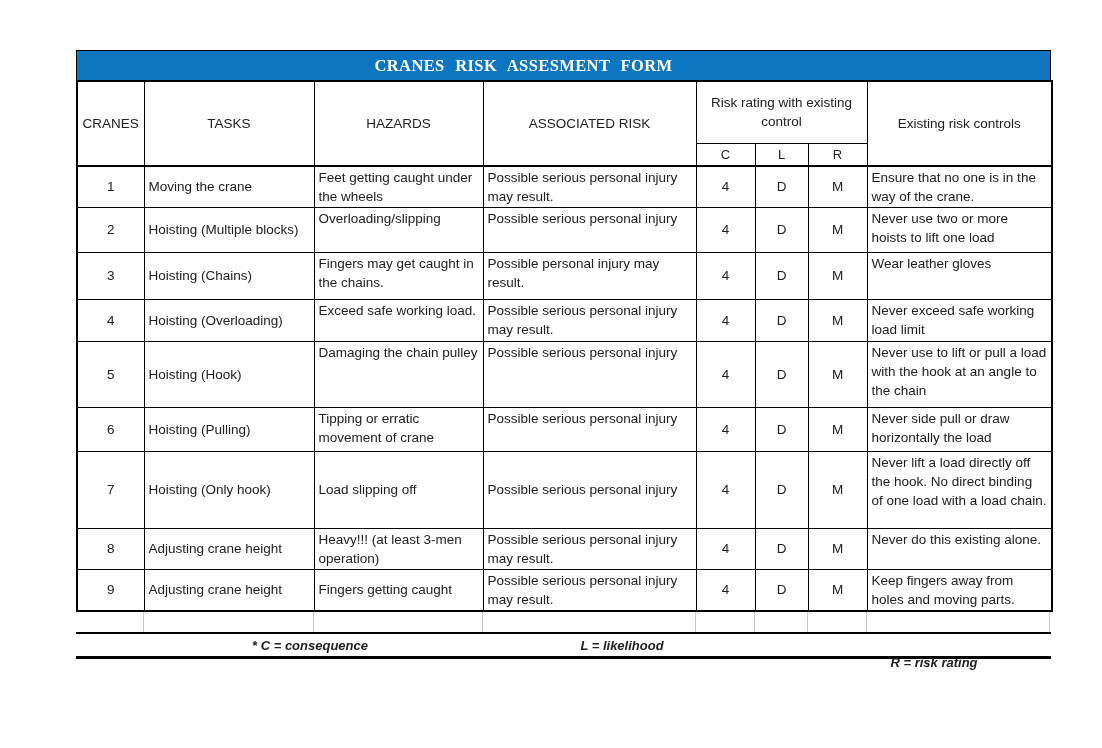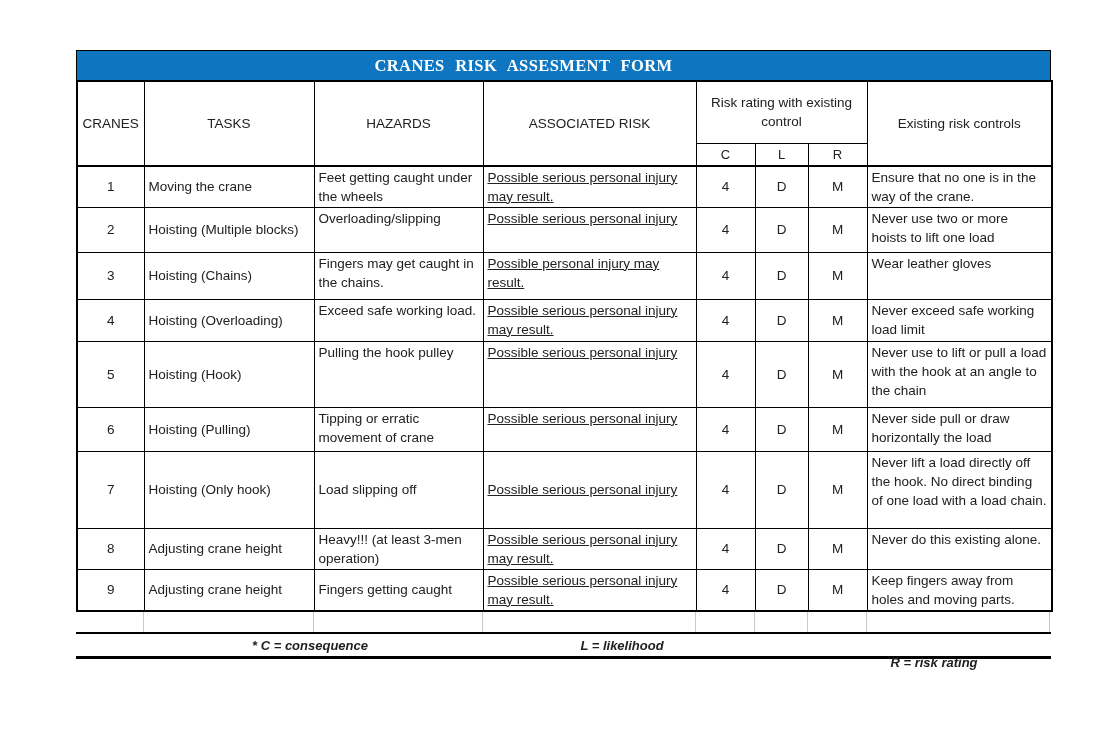--- a/index.html
+++ b/index.html
@@ -35,21 +35,21 @@
   thead tr.head-sub{height:20px;}
   thead tr.head-sub th{font-size:13px;}
   th.risk-group{border-left-width:2px;border-right-width:2px;border-bottom-width:2px;font-size:13px;padding:0 14px;}
   th.sub-c{border-left-width:2px;}
   th.sub-r{border-right-width:2px;}
   tbody tr:first-child td{border-top-width:2px;}
 
   td.col-serial{text-align:center;vertical-align:middle;}
   td.col-task{vertical-align:middle;white-space:nowrap;}
   td.col-hazard{vertical-align:top;}
-  td.col-risk{vertical-align:top;padding-right:14px;text-decoration:underline;}
+  td.col-risk{vertical-align:top;padding-right:14px;}
   td.col-clr{text-align:center;vertical-align:middle;}
   td.col-control{vertical-align:top;}
 
   
   tbody tr:nth-child(1){height:40px;}
   tbody tr:nth-child(2){height:45px;}
   tbody tr:nth-child(3){height:47px;}
   tbody tr:nth-child(4){height:42px;}
   tbody tr:nth-child(5){height:66px;}
   tbody tr:nth-child(6){height:44px;}
@@ -151,21 +151,21 @@
         <td class="col-hazard">Exceed safe working load.</td>
         <td class="col-risk">Possible serious personal injury may result.</td>
         <td class="col-clr">4</td>
         <td class="col-clr">D</td>
         <td class="col-clr">M</td>
         <td class="col-control">Never exceed safe working load limit</td>
       </tr>
       <tr>
         <td class="col-serial">5</td>
         <td class="col-task">Hoisting (Hook)</td>
-        <td class="col-hazard">Pulling the hook pulley</td>
+        <td class="col-hazard">Damaging the chain pulley</td>
         <td class="col-risk">Possible serious personal injury</td>
         <td class="col-clr">4</td>
         <td class="col-clr">D</td>
         <td class="col-clr">M</td>
         <td class="col-control">Never use to lift or pull a load with the hook at an angle to the chain</td>
       </tr>
       <tr>
         <td class="col-serial">6</td>
         <td class="col-task">Hoisting (Pulling)</td>
         <td class="col-hazard">Tipping or erratic movement of crane</td>

